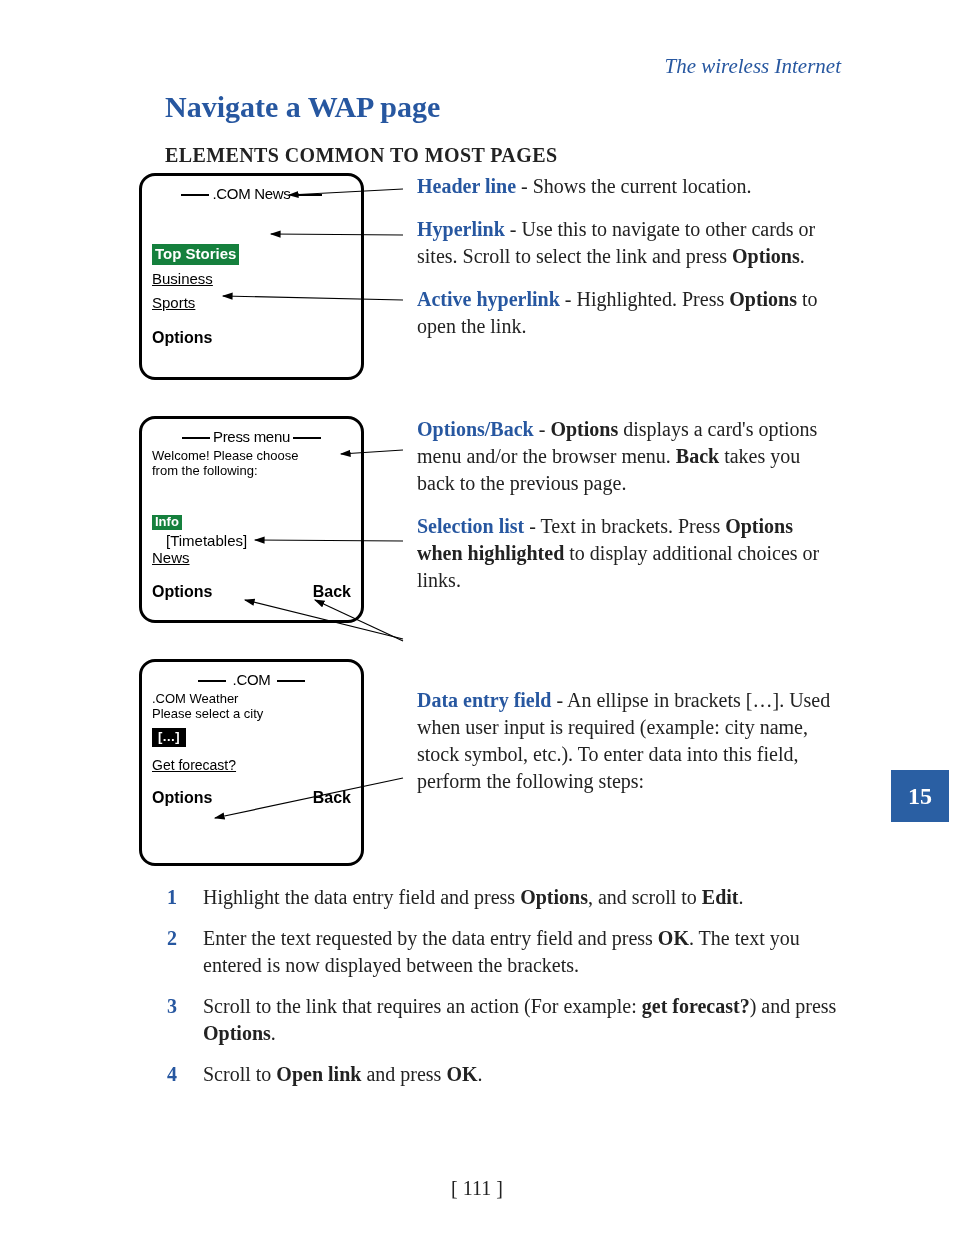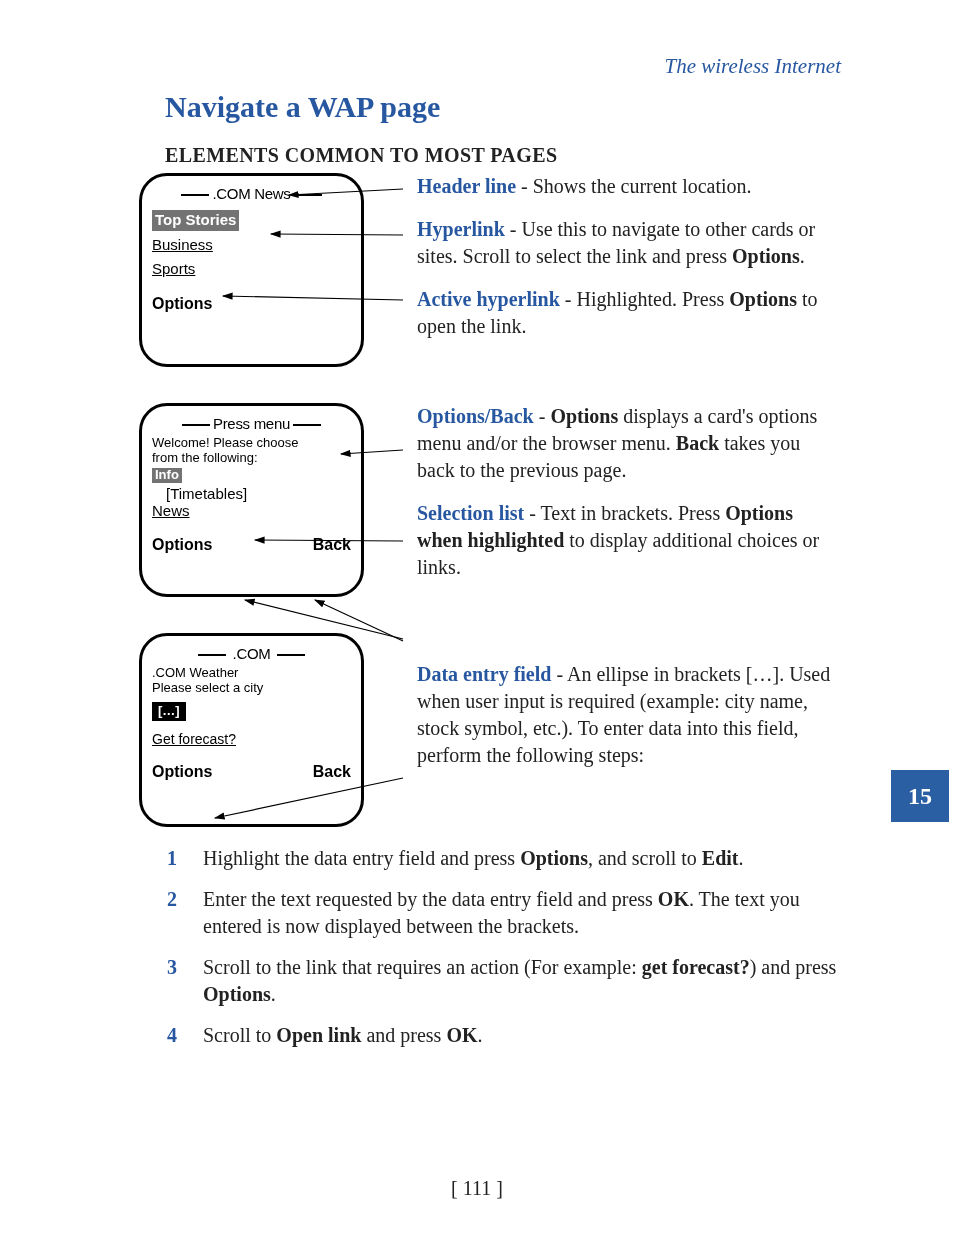--- a/index.html
+++ b/index.html
@@ -7,24 +7,24 @@
   .running-head{position:absolute;top:54px;right:108px;color:#2757a0;font-style:italic;font-size:21px;}
   .h1{color:#2757a0;font-weight:700;font-size:30px;margin:38px 0 20px 26px;}
   .h2{color:#222;font-weight:700;font-size:20px;letter-spacing:0.4px;margin:0 0 6px 26px;}
   .row{display:flex;align-items:flex-start;margin:0 0 36px 0;}
   .phonecol{width:225px;flex:0 0 225px;}
   .desccol{flex:1;padding-left:53px;font-size:20px;line-height:1.35;}
   .item{margin:0 0 16px 0;}
   .term{color:#2757a0;font-weight:700;}
   .bold{font-weight:700;}
   
-  .phone{border:3px solid #000;border-radius:28px;padding:8px 10px 4px 10px;font-family:Tahoma,Verdana,sans-serif;font-size:15px;line-height:1.35;color:#000;position:relative;background:#fff;}
+  .phone{border:3px solid #000;border-radius:16px;padding:8px 10px 17px 10px;font-family:Tahoma,Verdana,sans-serif;font-size:15px;line-height:1.35;color:#000;position:relative;background:#fff;}
   .ph-title{text-align:center;font-weight:400;letter-spacing:-0.3px;}
   .ph-title .rule{display:inline-block;vertical-align:middle;border-top:2px solid #000;width:28px;margin:0 3px;}
-  .hl{display:inline-block;background:#737373;color:#fff;padding:0 3px;font-weight:700;}
+  .hl{display:inline-block;background:#15803d;color:#fff;padding:0 3px;font-weight:700;margin-top:34px;}
   .ul{text-decoration:underline;}
   .ph-softrow{display:flex;justify-content:space-between;font-weight:700;margin-top:14px;font-size:16px;}
   .ph-body{margin-top:2px;}
   .ph-small{font-size:13px;line-height:1.15;}
   .ph-box{display:inline-block;border:2px solid #000;background:#000;color:#fff;padding:0 4px;font-weight:700;}
   .arrow{pointer-events:none;}
   
   .steps{margin:6px 0 0 28px;}
   .step{display:flex;font-size:20px;line-height:1.35;margin:6px 0 14px 0;}
   .step .num{color:#2757a0;font-weight:700;width:36px;flex:0 0 36px;text-align:left;}

